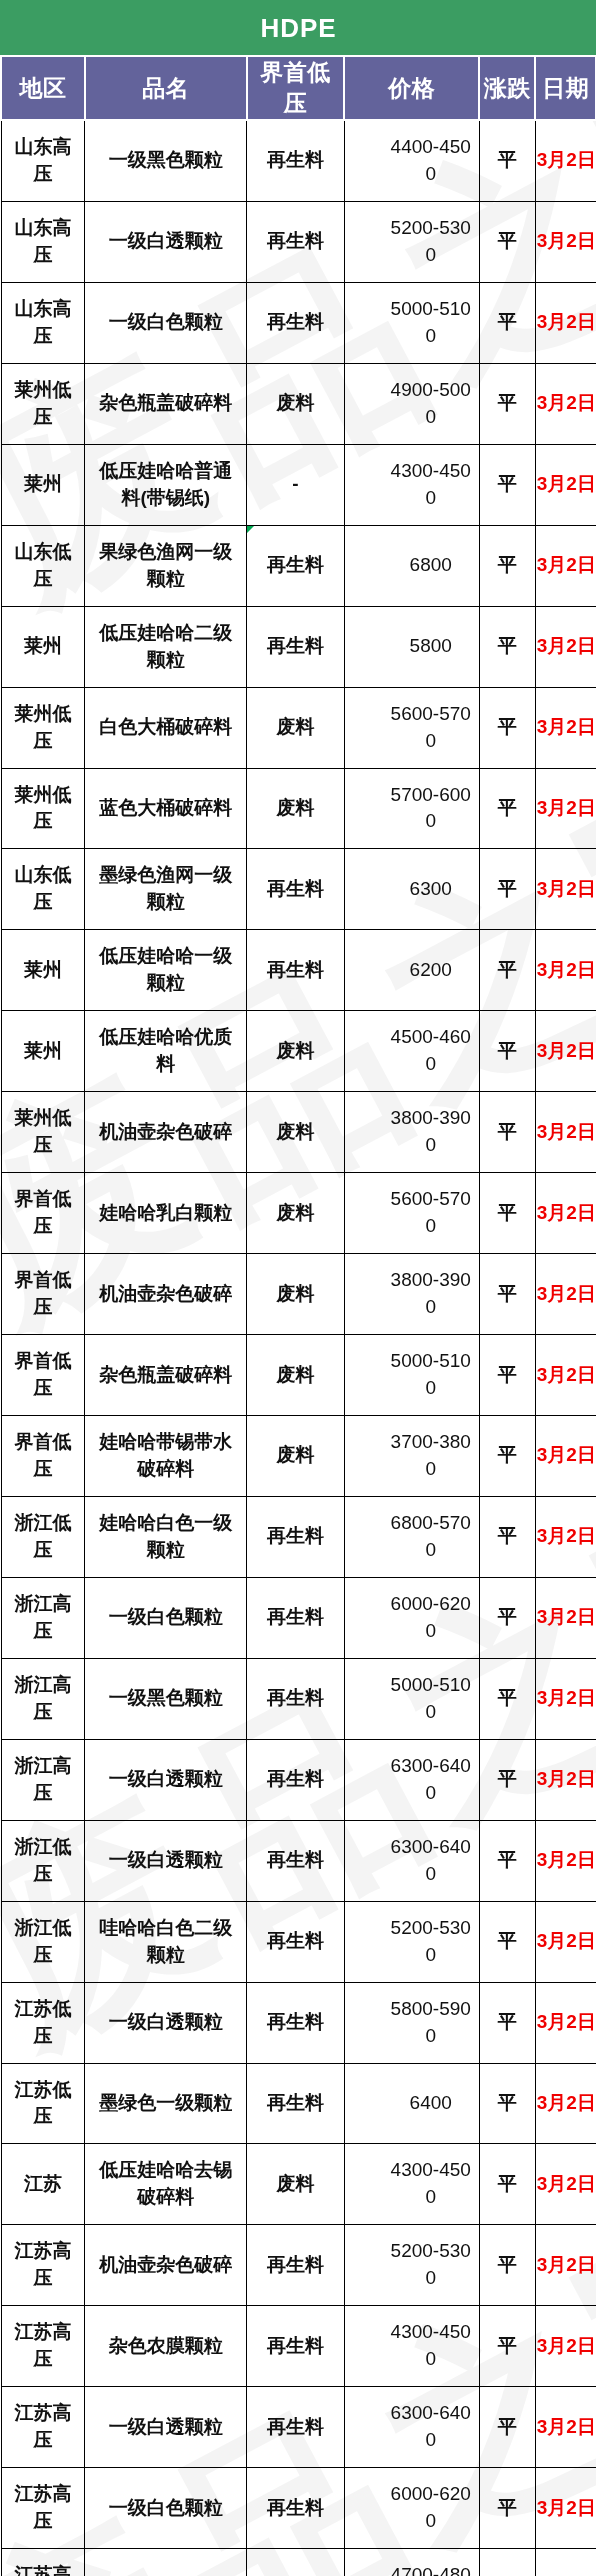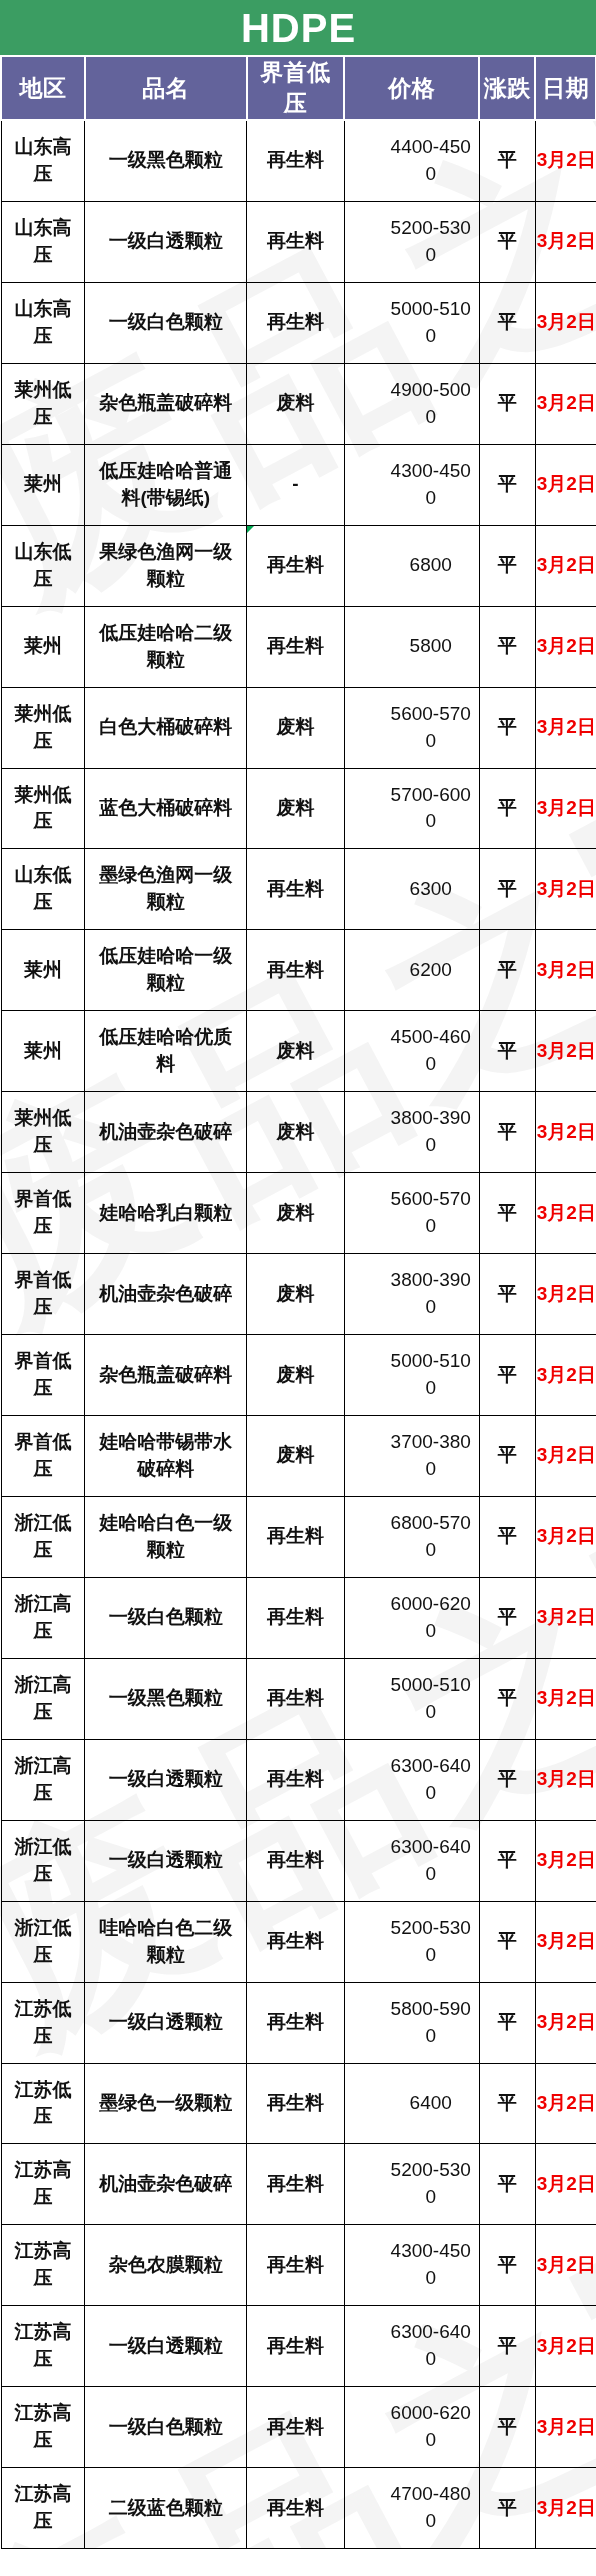--- a/index.html
+++ b/index.html
@@ -42,21 +42,21 @@
     position: relative;
     z-index: 2;
     height: 55px;
     background: var(--green_header);
     display: flex;
     align-items: center;
     justify-content: center;
   }
   .title-bar .title {
     color: #ffffff;
-    font-size: 40px;
+    font-size: 26px;
     font-weight: 700;
     letter-spacing: 1px;
     line-height: 1;
   }
 
   table {
     position: relative;
     z-index: 1;
     width: 597px;
     border-collapse: collapse;
@@ -335,20 +335,28 @@
   </tr>
         <tr>
     <td class="region">江苏低压</td>
     <td class="name">墨绿色一级颗粒</td>
     <td class="type">再生料</td>
     <td class="price">6400</td>
     <td class="change">平</td>
     <td class="date">3月2日</td>
   </tr>
         <tr>
+    <td class="region">江苏</td>
+    <td class="name">低压娃哈哈去锡破碎料</td>
+    <td class="type">废料</td>
+    <td class="price">4300-4500</td>
+    <td class="change">平</td>
+    <td class="date">3月2日</td>
+  </tr>
+        <tr>
     <td class="region">江苏高压</td>
     <td class="name">机油壶杂色破碎</td>
     <td class="type">再生料</td>
     <td class="price">5200-5300</td>
     <td class="change">平</td>
     <td class="date">3月2日</td>
   </tr>
         <tr>
     <td class="region">江苏高压</td>
     <td class="name">杂色农膜颗粒</td>

